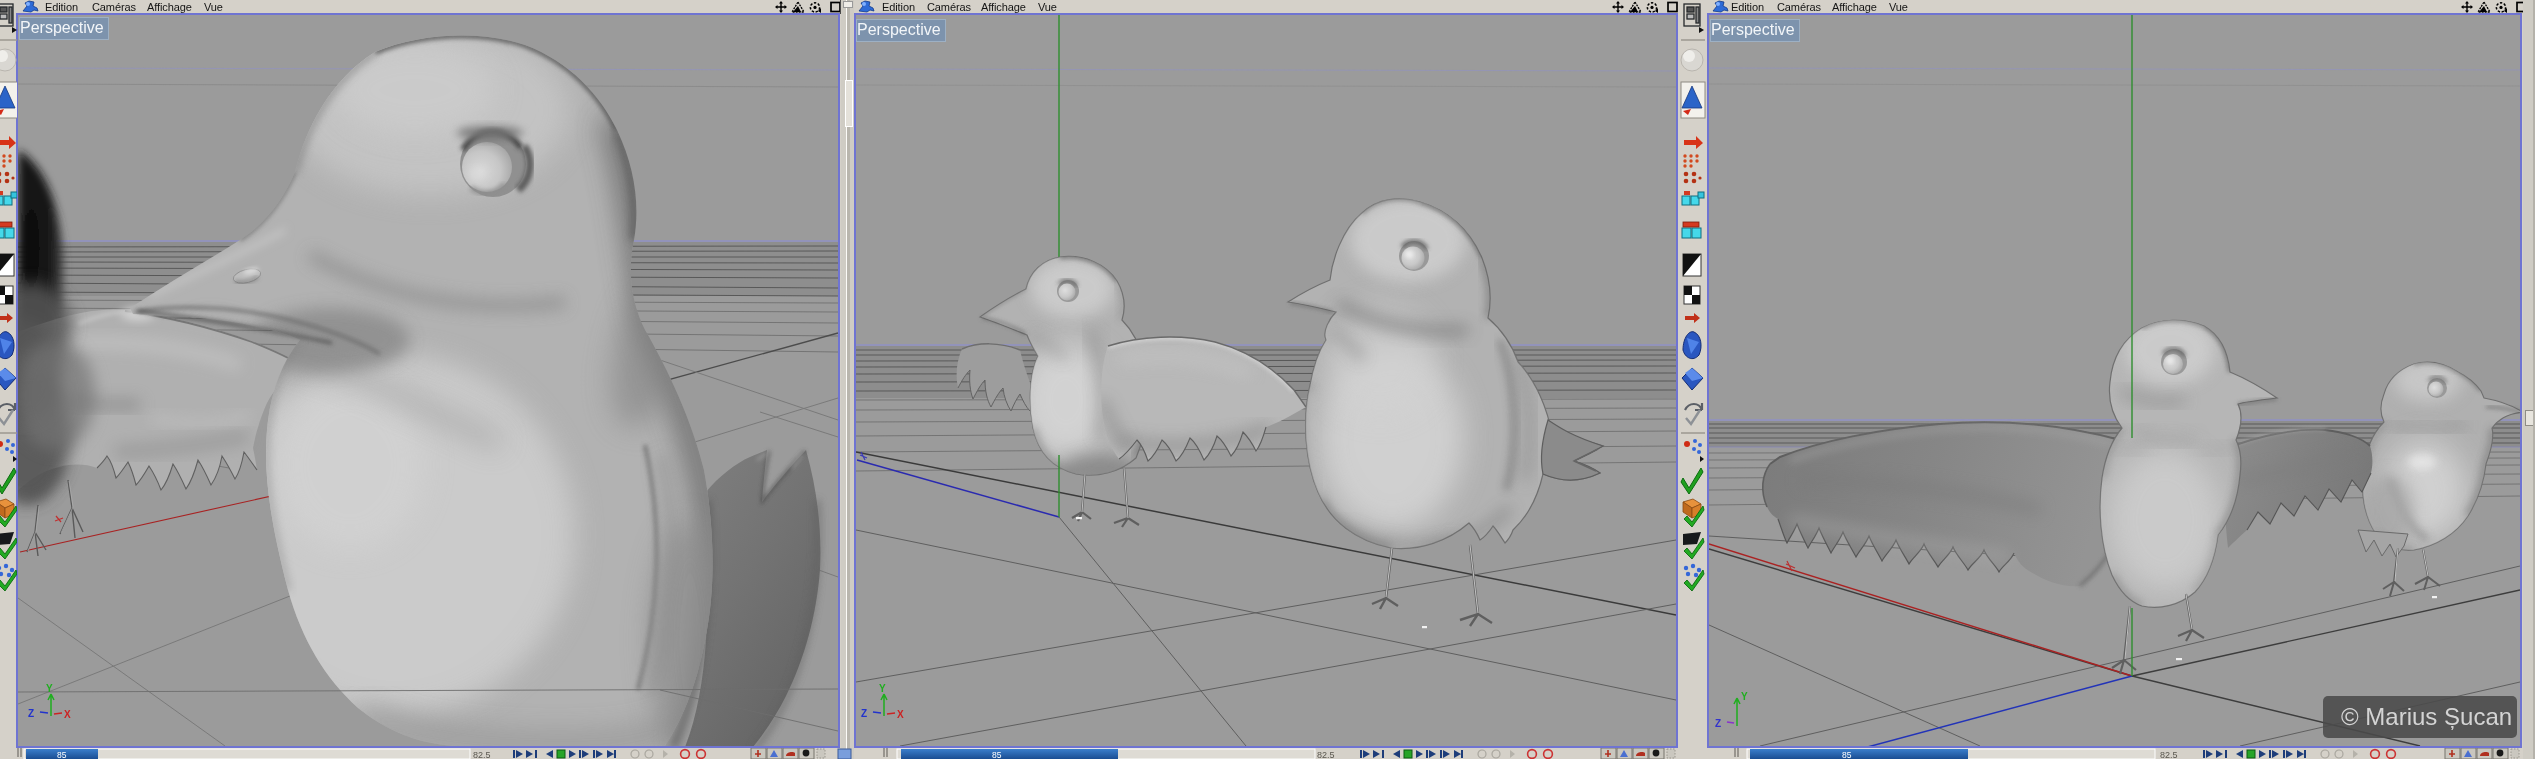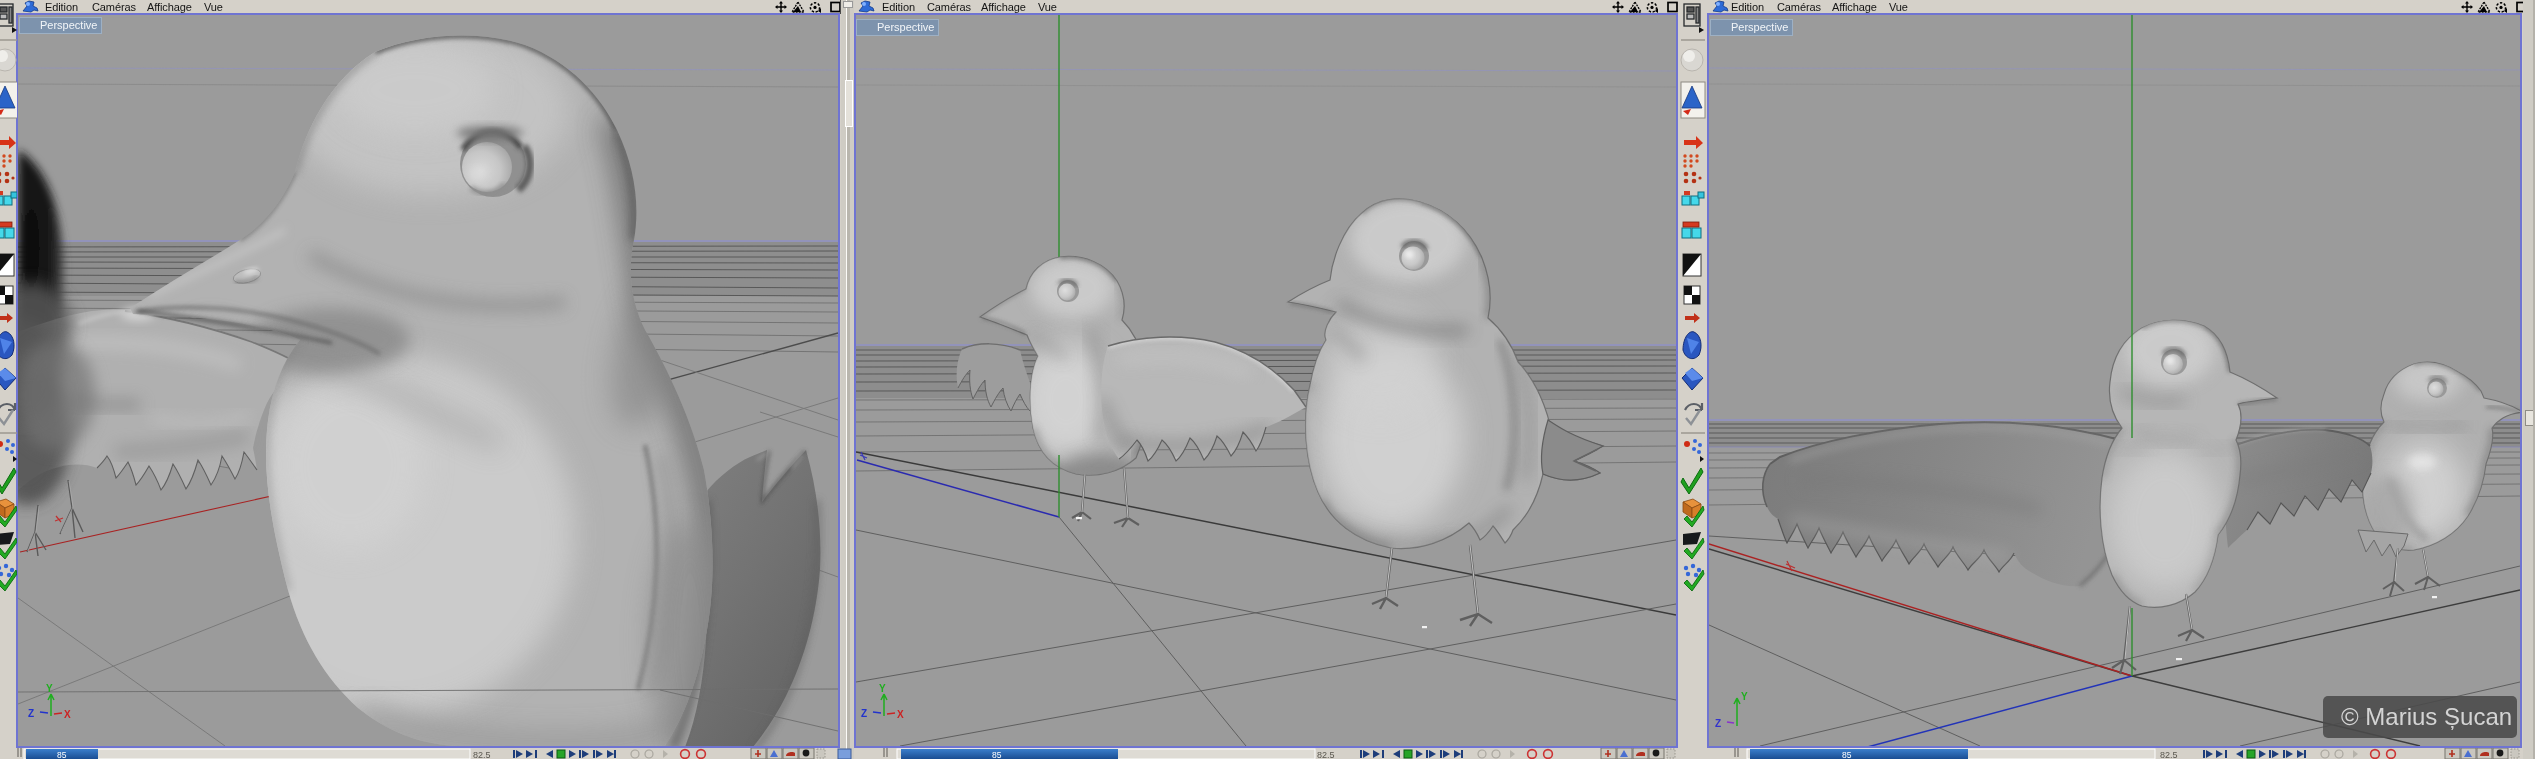--- a/index.html
+++ b/index.html
@@ -1,21 +1,21 @@
 <!DOCTYPE html>
 <html><head><meta charset="utf-8">
 <style>
   html,body{margin:0;padding:0;}
   #root{position:relative;width:2535px;height:759px;background:#d5d1c9;overflow:hidden;
         font-family:"Liberation Sans",sans-serif;}
   .abs{position:absolute;}
   .menutext{position:absolute;top:1px;font-size:11px;color:#141414;letter-spacing:-0.1px;}
   .border{position:absolute;background:#6f74d2;}
-  .vplabel{position:absolute;background:#7d93ad;color:#f2f5f8;font-size:11px;
-           padding:1px 4px 2px 20px;border:1px solid #9db0c4;}
+  .vplabel{position:absolute;background:#7d93ad;color:#f2f5f8;font-size:16px;
+           padding:1px 4px 2px 0;border:1px solid #9db0c4;}
 </style></head>
 <body>
 <div id="root">
 
   <svg id="vp1" class="abs" style="left:18px;top:15px" width="820" height="731" viewBox="18 15 820 731">
     <defs>
       <filter id="b2" x="-30%" y="-30%" width="160%" height="160%">
           <feGaussianBlur stdDeviation="2"></feGaussianBlur>
         </filter>
       <filter id="b4" x="-40%" y="-40%" width="180%" height="180%">

